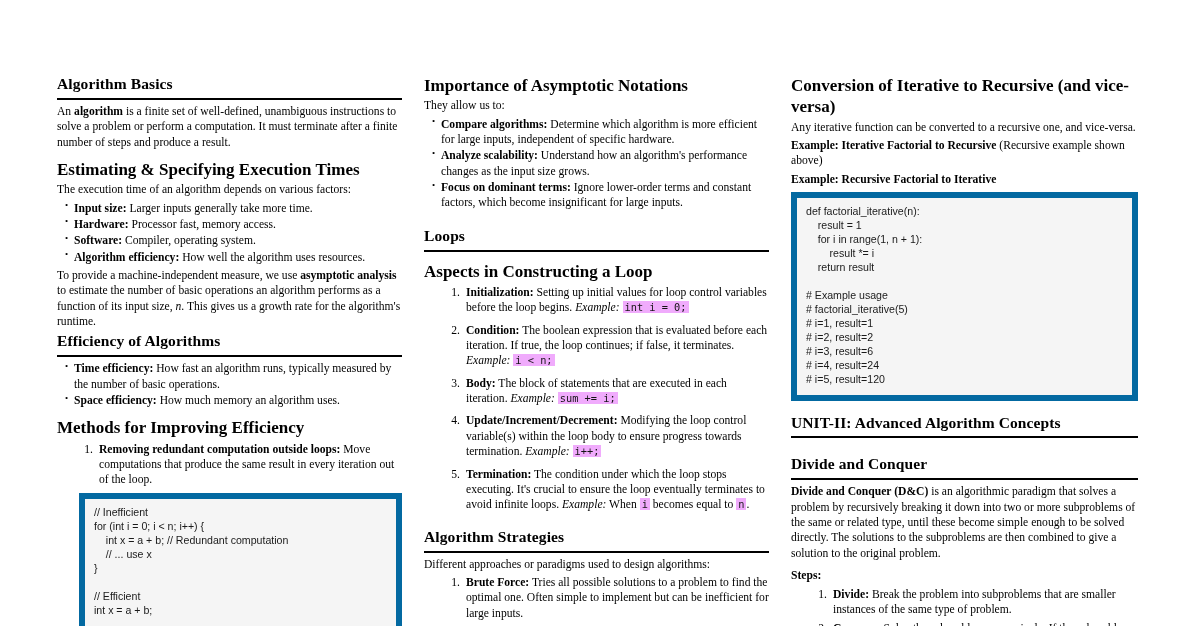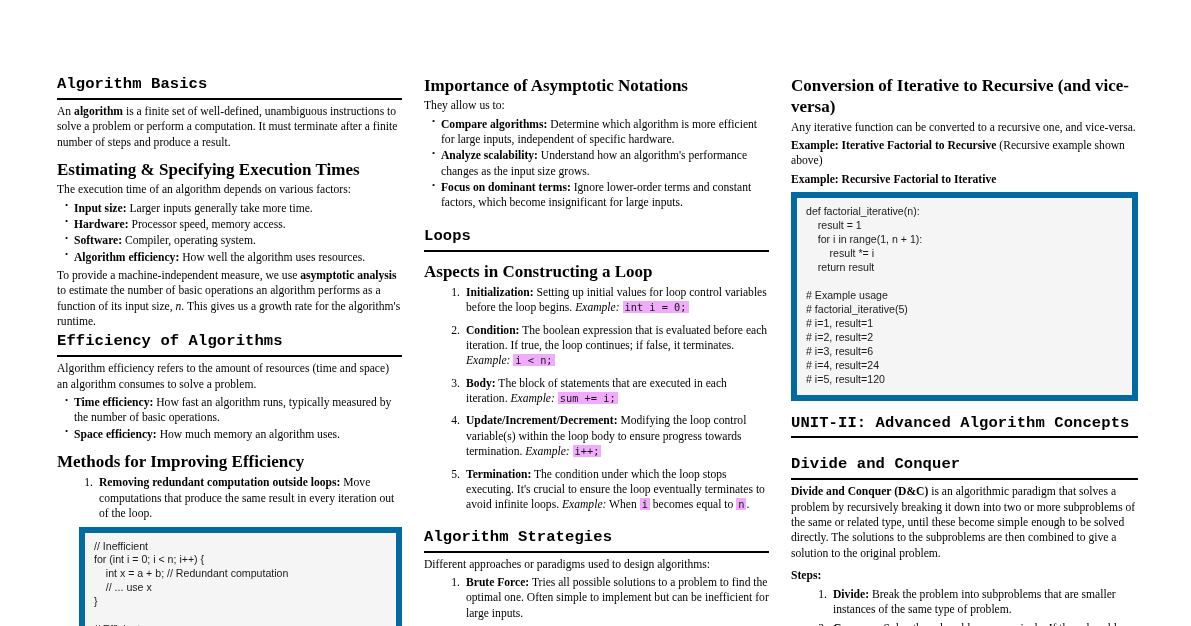--- a/index.html
+++ b/index.html
@@ -37,21 +37,20 @@
   .col-3 { width: 347px; flex: 0 0 347px; }
 
   h1.sec {
     font-size: 15.5px;
     font-weight: bold;
     margin: 0 0 4px 0;
     padding: 0 0 4px 0;
     border-bottom: 2px solid #000;
     line-height: 1.22;
     letter-spacing: 0.1px;
-    font-family: Liberation Mono, monospace;
   }
   h2.sub {
     font-size: 17px;
     font-weight: bold;
     margin: 9px 0 2px 0;
     line-height: 1.25;
   }
   h3.minor {
     font-size: 11.6px;
     font-weight: bold;
@@ -145,30 +144,29 @@
 
       <h1 class="sec">Algorithm Basics</h1>
 
       <p class="body"><span>An </span><b>algorithm</b><span> is a finite set of well-defined, unambiguous instructions to solve a problem or perform a computation. It must terminate after a finite number of steps and produce a result.</span></p>
 
       <h2 class="sub">Estimating &amp; Specifying Execution Times</h2>
       <p class="body tight">The execution time of an algorithm depends on various factors:</p>
 
       <ul class="bul">
         <li><b>Input size:</b><span> Larger inputs generally take more time.</span></li>
-        <li><b>Hardware:</b><span> Processor speed, memory access.</span></li>
+        <li><b>Hardware:</b><span> Processor fast, memory access.</span></li>
         <li><b>Software:</b><span> Compiler, operating system.</span></li>
         <li><b>Algorithm efficiency:</b><span> How well the algorithm uses resources.</span></li>
       </ul>
 
       <p class="body"><span>To provide a machine-independent measure, we use </span><b>asymptotic analysis</b><span> to estimate the number of basic operations an algorithm performs as a function of its input size, </span><i>n</i><span>. This gives us a growth rate for the algorithm's runtime.</span></p>
 
       <h1 class="sec">Efficiency of Algorithms</h1>
 
-      <p class="body">Algorithm efficiency refers to the amount of resources (time and space) an algorithm consumes to solve a problem.</p>
 
       <ul class="bul">
         <li><b>Time efficiency:</b><span> How fast an algorithm runs, typically measured by the number of basic operations.</span></li>
         <li><b>Space efficiency:</b><span> How much memory an algorithm uses.</span></li>
       </ul>
 
       <h2 class="sub">Methods for Improving Efficiency</h2>
 
       <ol class="num">
         <li><b>Removing redundant computation outside loops:</b><span> Move computations that produce the same result in every iteration out of the loop.</span></li>

